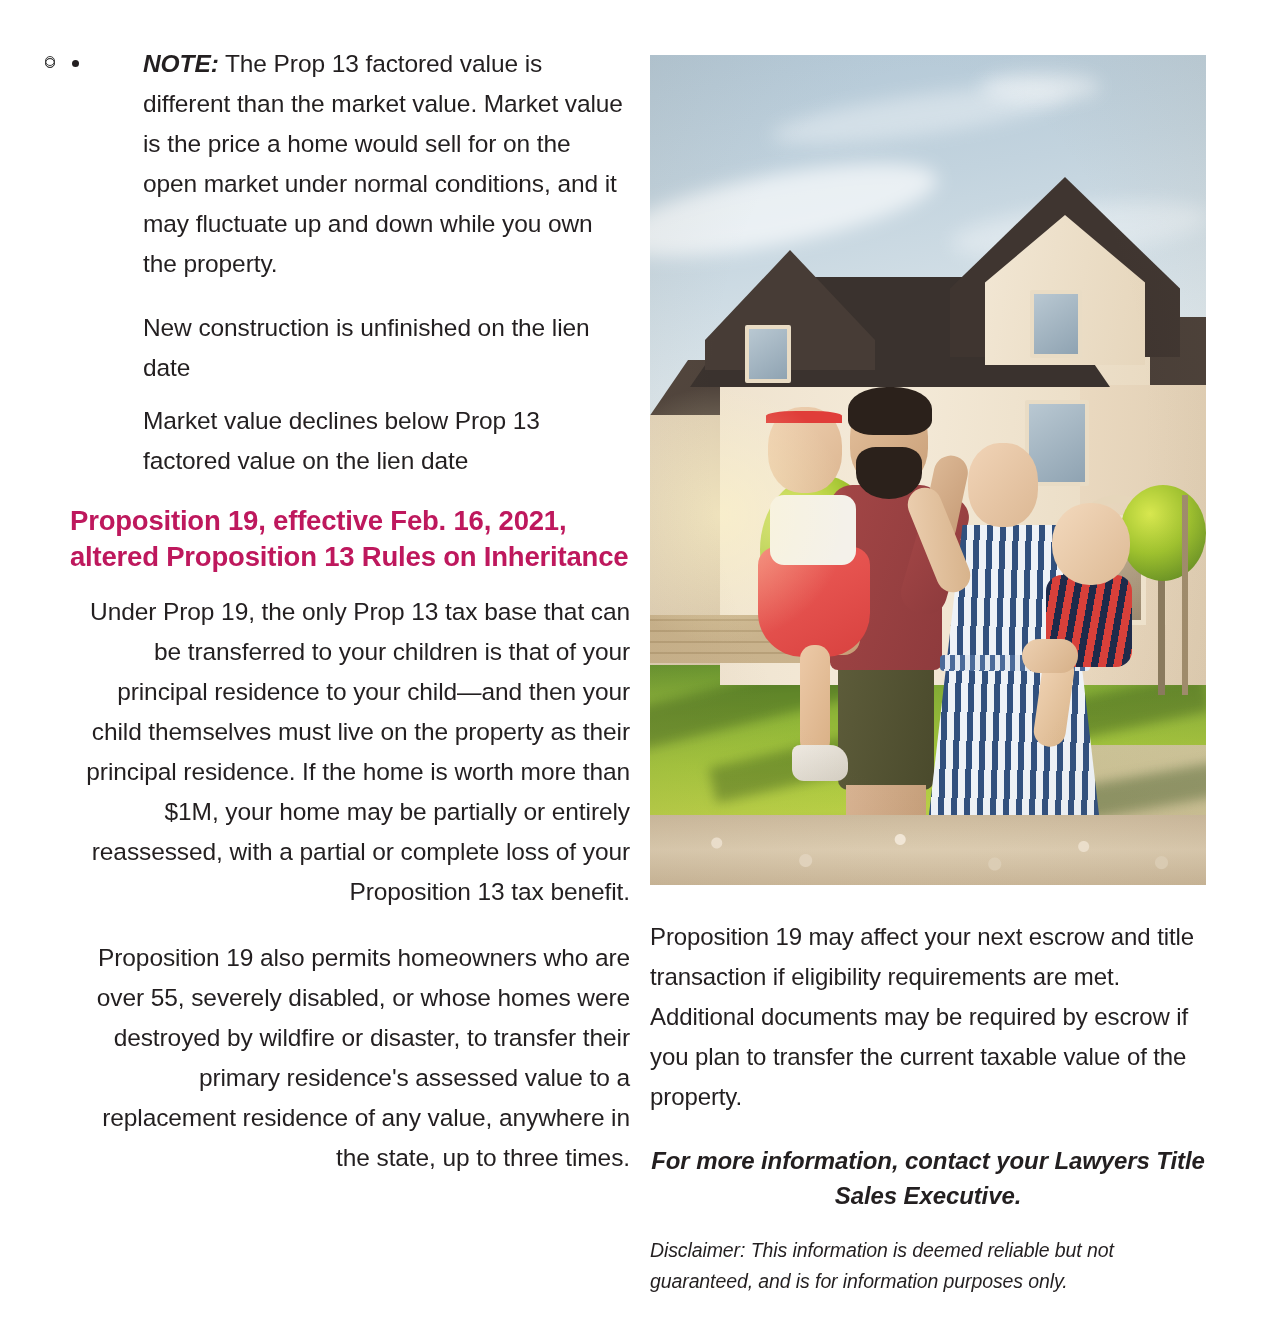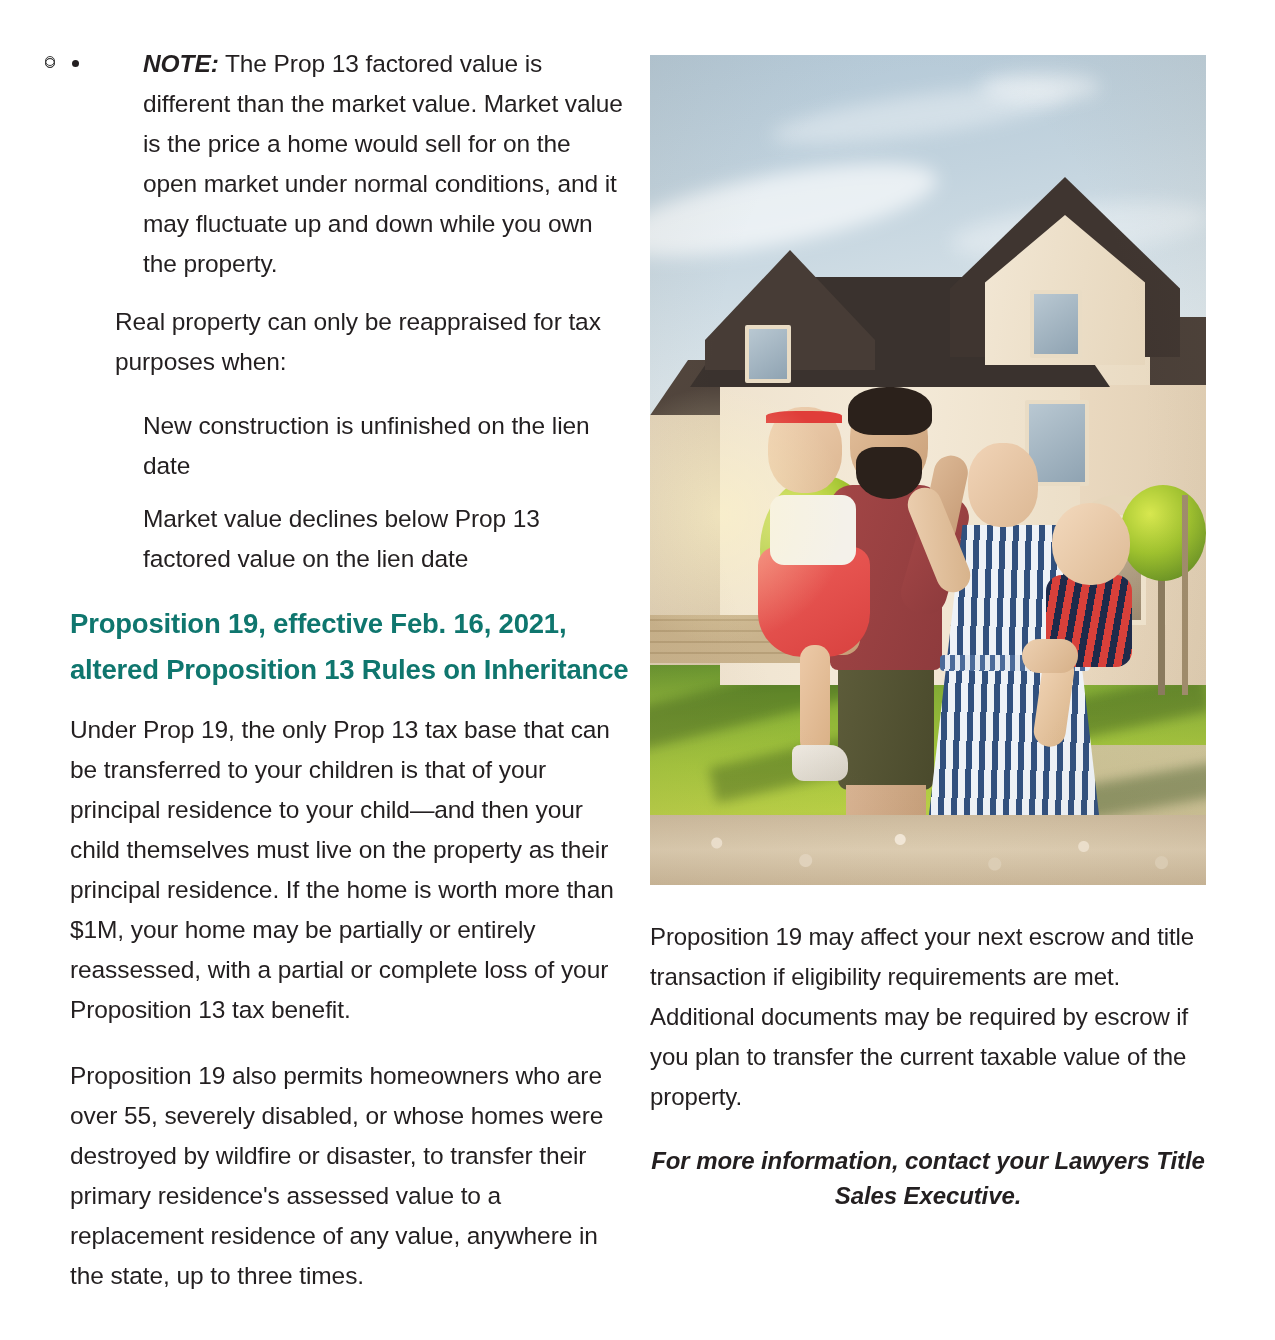--- a/index.html
+++ b/index.html
@@ -73,35 +73,36 @@
     letter-spacing: -0.1px;
   }
 
   .note-label {
     font-weight: bold;
     font-style: italic;
   }
 
   
   .heading-blue {
-    color: #0f766e;
+    color: #be185d;
     font-size: 27.5px;
-    line-height: 46px;
+    line-height: 36px;
     font-weight: bold;
     letter-spacing: -0.2px;
     margin-top: 22px;
     margin-bottom: 17px;
   }
 
   .para {
     font-size: 24.5px;
     line-height: 40px;
     color: #231f20;
     margin-bottom: 26px;
     letter-spacing: -0.1px;
+    text-align: right;
   }
 
   .para-right {
     font-size: 24px;
     line-height: 40px;
     color: #231f20;
     margin-bottom: 26px;
     letter-spacing: -0.1px;
   }
 
@@ -531,21 +532,20 @@
   <div class="col-left">
 
     <div class="li-note">
       <span class="marker hollow" style="top:12px;left:-25px;"></span>
       <span class="body-text"><span class="note-label">NOTE:</span><span> The Prop 13 factored value is different than the market value. Market value is the price a home would sell for on the open market under normal conditions, and it may fluctuate up and down while you own the property.</span></span>
     </div>
 
 
     <div class="li-main" style="margin-bottom:24px;">
       <span class="marker filled" style="top:16px;left:2px;"></span>
-      <span class="body-text">Real property can only be reappraised for tax purposes when:</span>
     </div>
 
     <div class="li-sub">
       <span class="marker hollow" style="top:14px;left:-25px;"></span>
       <span class="body-text">New construction is unfinished on the lien date</span>
     </div>
     <div class="li-sub" style="margin-bottom:0;">
       <span class="marker hollow" style="top:14px;left:-25px;"></span>
       <span class="body-text">Market value declines below Prop 13 factored value on the lien date</span>
     </div>
@@ -627,15 +627,16 @@
       <div class="baby-leg"></div>
       <div class="mom-hand"></div>
 
       <div class="gravel"></div>
       <div class="sun-glow"></div>
       <div class="photo-vignette"></div>
     </div>
 
     <p class="para-right" style="margin-top:32px;">Proposition 19 may affect your next escrow and title transaction if eligibility requirements are met. Additional documents may be required by escrow if you plan to transfer the current taxable value of the property.</p>
     <p class="cta">For more information, contact your Lawyers Title Sales Executive.</p>
+    <p class="disclaimer">Disclaimer: This information is deemed reliable but not guaranteed, and is for information purposes only.</p>
   </div>
 
 </div>
 
 </body></html>

